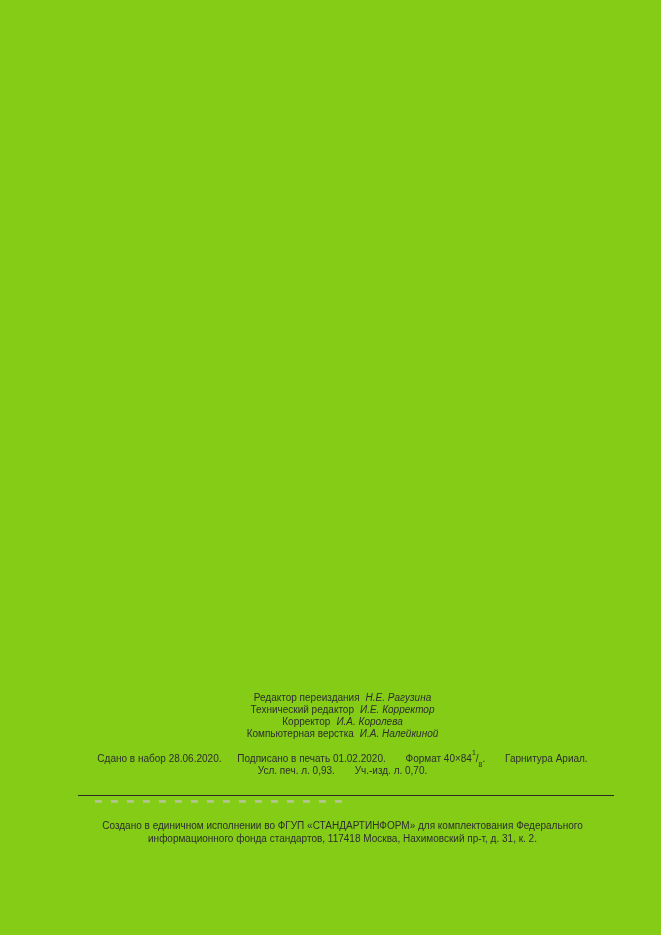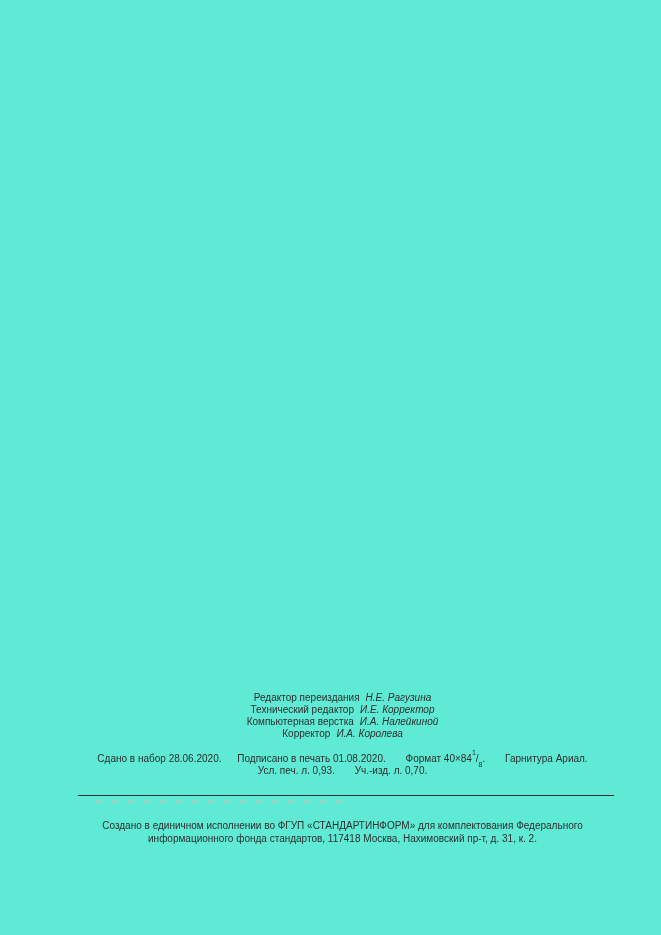--- a/index.html
+++ b/index.html
@@ -1,21 +1,21 @@
 <!DOCTYPE html>
 <html><head>
 <meta charset="utf-8">
 <style>
   html, body { margin: 0; padding: 0; background: #e8e8e8; }
   .page {
     position: relative;
     width: 661px;
     height: 935px;
     margin: 0 auto;
-    background: #5eead4;
+    background: #84cc16;
     font-family: "Liberation Sans", sans-serif;
     font-size: 10px;
     color: #2e2e2e;
     overflow: hidden;
   }
   .block {
     position: absolute;
     left: 70px;
     width: 545px;
     text-align: center;
@@ -64,31 +64,31 @@
 <div class="page">
 
   <div class="block editors-block">
     <div>
       <span>Редактор переиздания</span><span class="name">Н.Е. Рагузина</span>
     </div>
     <div>
       <span>Технический редактор</span><span class="name">И.Е. Корректор</span>
     </div>
     <div>
-      <span>Компьютерная верстка</span><span class="name">И.А. Налейкиной</span>
+      <span>Корректор</span><span class="name">И.А. Королева</span>
     </div>
     <div>
-      <span>Корректор</span><span class="name">И.А. Королева</span>
+      <span>Компьютерная верстка</span><span class="name">И.А. Налейкиной</span>
     </div>
   </div>
 
   <div class="block imprint-block">
     <div>
       <span>Сдано в набор 28.06.2020.</span>
-      <span class="gap-sm">Подписано в печать 01.08.2020.</span>
+      <span class="gap-sm">Подписано в печать 01.02.2020.</span>
       <span class="gap-md"><span>Формат 40×84</span><sup class="frac-sup">1</sup><span>/</span><sub class="frac-sub">8</sub><span>.</span></span>
       <span class="gap-md">Гарнитура Ариал.</span>
     </div>
     <div>
       <span>Усл. печ. л. 0,93.</span>
       <span class="gap-md">Уч.-изд. л. 0,70.</span>
     </div>
   </div>
 
   <div class="rule"></div>

